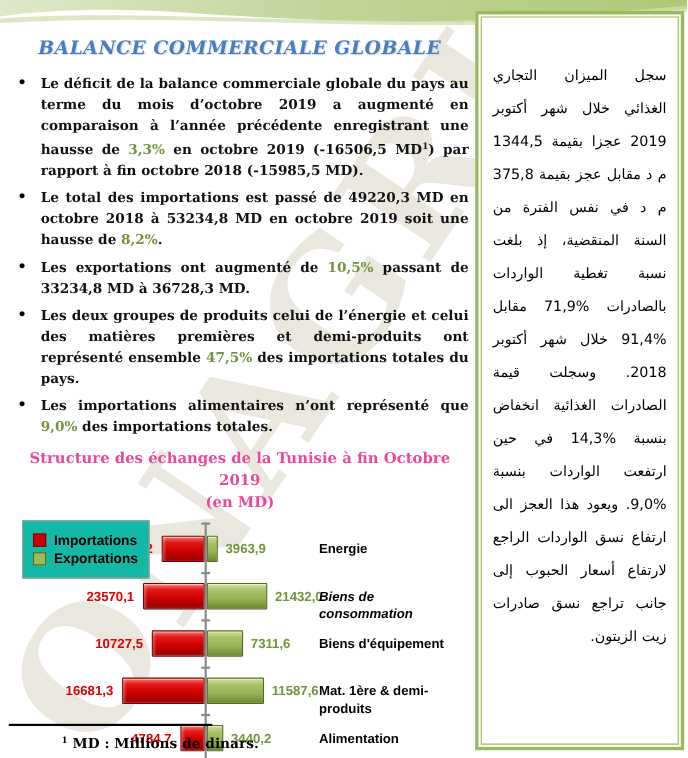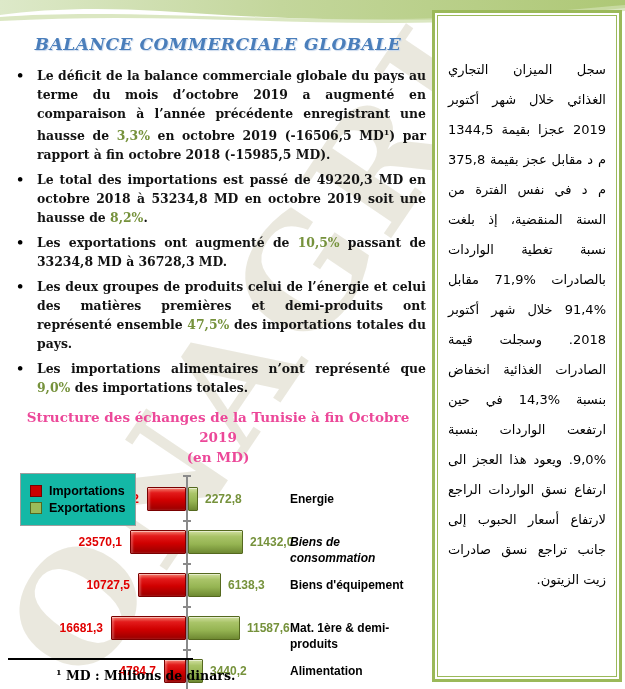--- a/index.html
+++ b/index.html
@@ -120,31 +120,31 @@
 
     <div class="vaxis" style="left: 178px; top: 2px; height: 219px;"></div>
         <div class="vtick" style="left: 175px; top: 2px;"></div>
         <div class="vtick" style="left: 175px; top: 47px;"></div>
         <div class="vtick" style="left: 175px; top: 90px;"></div>
         <div class="vtick" style="left: 175px; top: 133px;"></div>
         <div class="vtick" style="left: 175px; top: 176px;"></div>
         <div class="bar red" style="left: 139px; top: 14px; width: 39px;"></div>
         <div class="bar green" style="left: 180px; top: 14px; width: 10px;"></div>
         <div class="vlabel red" style="left: 41px; top: 18px; width: 90px; color: rgb(224, 0, 0);">8620,2</div>
-        <div class="vlabel green" style="left: 197px; top: 18px; color: rgb(118, 146, 60);">2272,8</div>
+        <div class="vlabel green" style="left: 197px; top: 18px; color: rgb(118, 146, 60);">3963,9</div>
         <div class="cat" style="left: 282px; top: 18px;">Energie</div>
         <div class="bar red" style="left: 122px; top: 57px; width: 56px;"></div>
         <div class="bar green" style="left: 180px; top: 57px; width: 55px;"></div>
         <div class="vlabel red" style="left: 24px; top: 61px; width: 90px; color: rgb(224, 0, 0);">23570,1</div>
         <div class="vlabel green" style="left: 242px; top: 61px; color: rgb(118, 146, 60);">21432,0</div>
         <div class="cat" style="left: 282px; top: 61px; font-style: italic;">Biens de consommation</div>
         <div class="bar red" style="left: 130px; top: 100px; width: 48px;"></div>
         <div class="bar green" style="left: 180px; top: 100px; width: 33px;"></div>
         <div class="vlabel red" style="left: 32px; top: 104px; width: 90px; color: rgb(224, 0, 0);">10727,5</div>
-        <div class="vlabel green" style="left: 220px; top: 104px; color: rgb(118, 146, 60);">6138,3</div>
+        <div class="vlabel green" style="left: 220px; top: 104px; color: rgb(118, 146, 60);">7311,6</div>
         <div class="cat" style="left: 282px; top: 104px;">Biens d'équipement</div>
         <div class="bar red" style="left: 103px; top: 143px; width: 75px;"></div>
         <div class="bar green" style="left: 180px; top: 143px; width: 52px;"></div>
         <div class="vlabel red" style="left: 5px; top: 147px; width: 90px; color: rgb(224, 0, 0);">16681,3</div>
         <div class="vlabel green" style="left: 239px; top: 147px; color: rgb(118, 146, 60);">11587,6</div>
         <div class="cat" style="left: 282px; top: 147px;">Mat. 1ère &amp; demi-produits</div>
         <div class="bar red" style="left: 156px; top: 186px; width: 22px;"></div>
         <div class="bar green" style="left: 180px; top: 186px; width: 15px;"></div>
         <div class="vlabel red" style="left: 58px; top: 190px; width: 90px; color: rgb(224, 0, 0);">4784,7</div>
         <div class="vlabel green" style="left: 202px; top: 190px; color: rgb(118, 146, 60);">3440,2</div>

